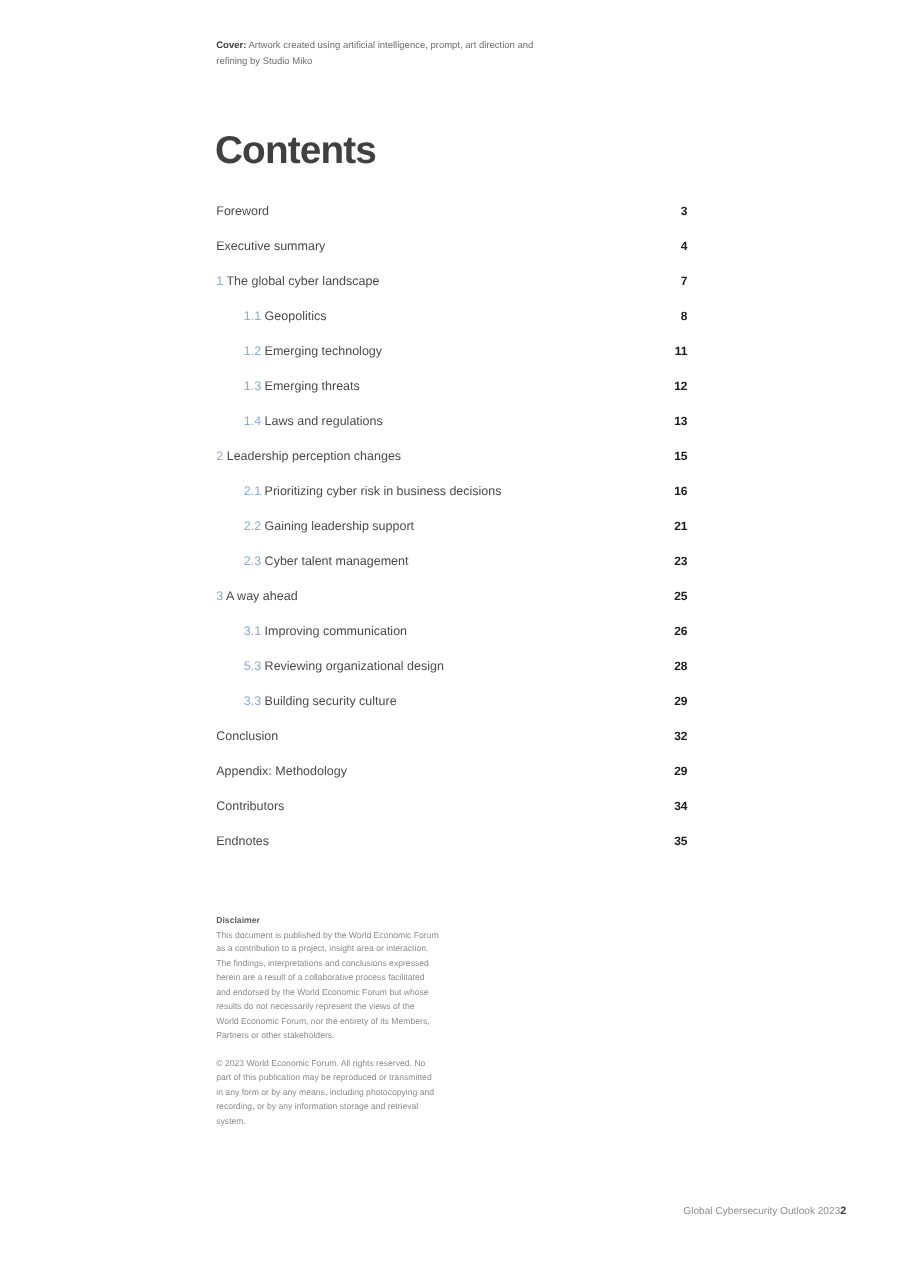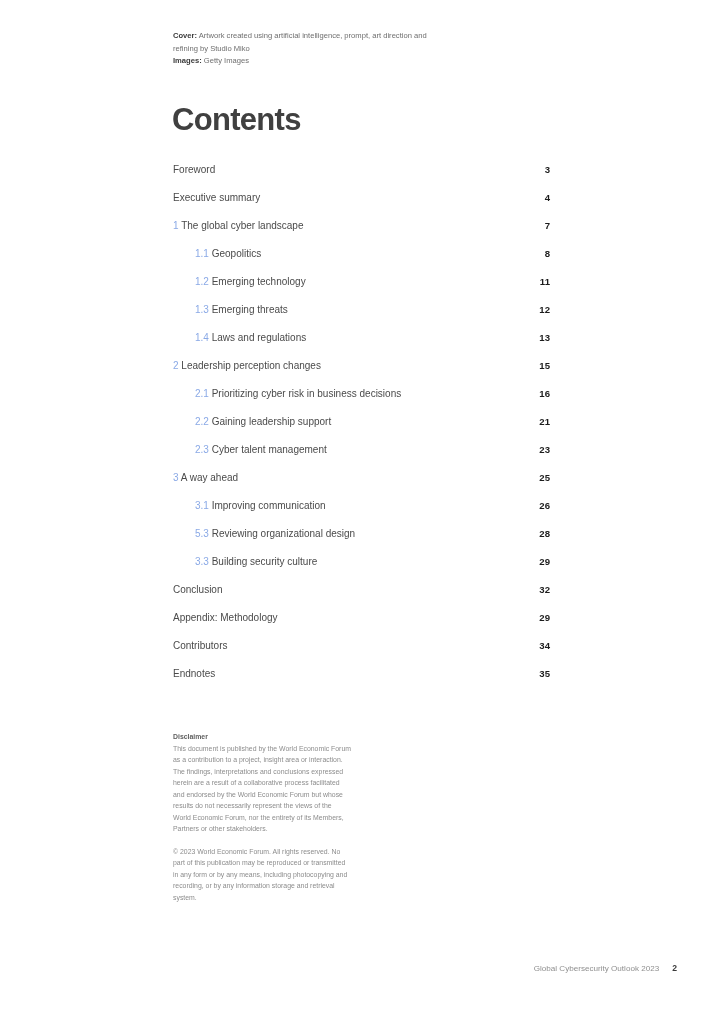--- a/index.html
+++ b/index.html
@@ -111,38 +111,36 @@
     margin-top: 11px;
   }
 
   
   .footer {
     position: absolute;
     right: 47px;
     bottom: 31px;
     display: flex;
     align-items: baseline;
-    gap: 13px;
     font-size: 8.1px;
     color: #8f8f8f;
   }
   .footer .folio {
     font-weight: bold;
     color: #3a3a3a;
     font-size: 8.6px;
   }
 </style>
 </head>
 <body>
 
 <div class="page">
 
   <div class="credits">
     <div><span class="lead">Cover:</span><span> Artwork created using artificial intelligence, prompt, art direction and refining by Studio Miko</span></div>
-    <div><span class="lead">Images:</span><span> Getty Images</span></div>
   </div>
 
   <div class="title">Contents</div>
 
   <div class="toc" id="toc">
       <div class="toc-row level-1">
         <div class="label"><span>Foreword</span></div>
         <div class="page-no">3</div>
       </div>
       <div class="toc-row level-1">

